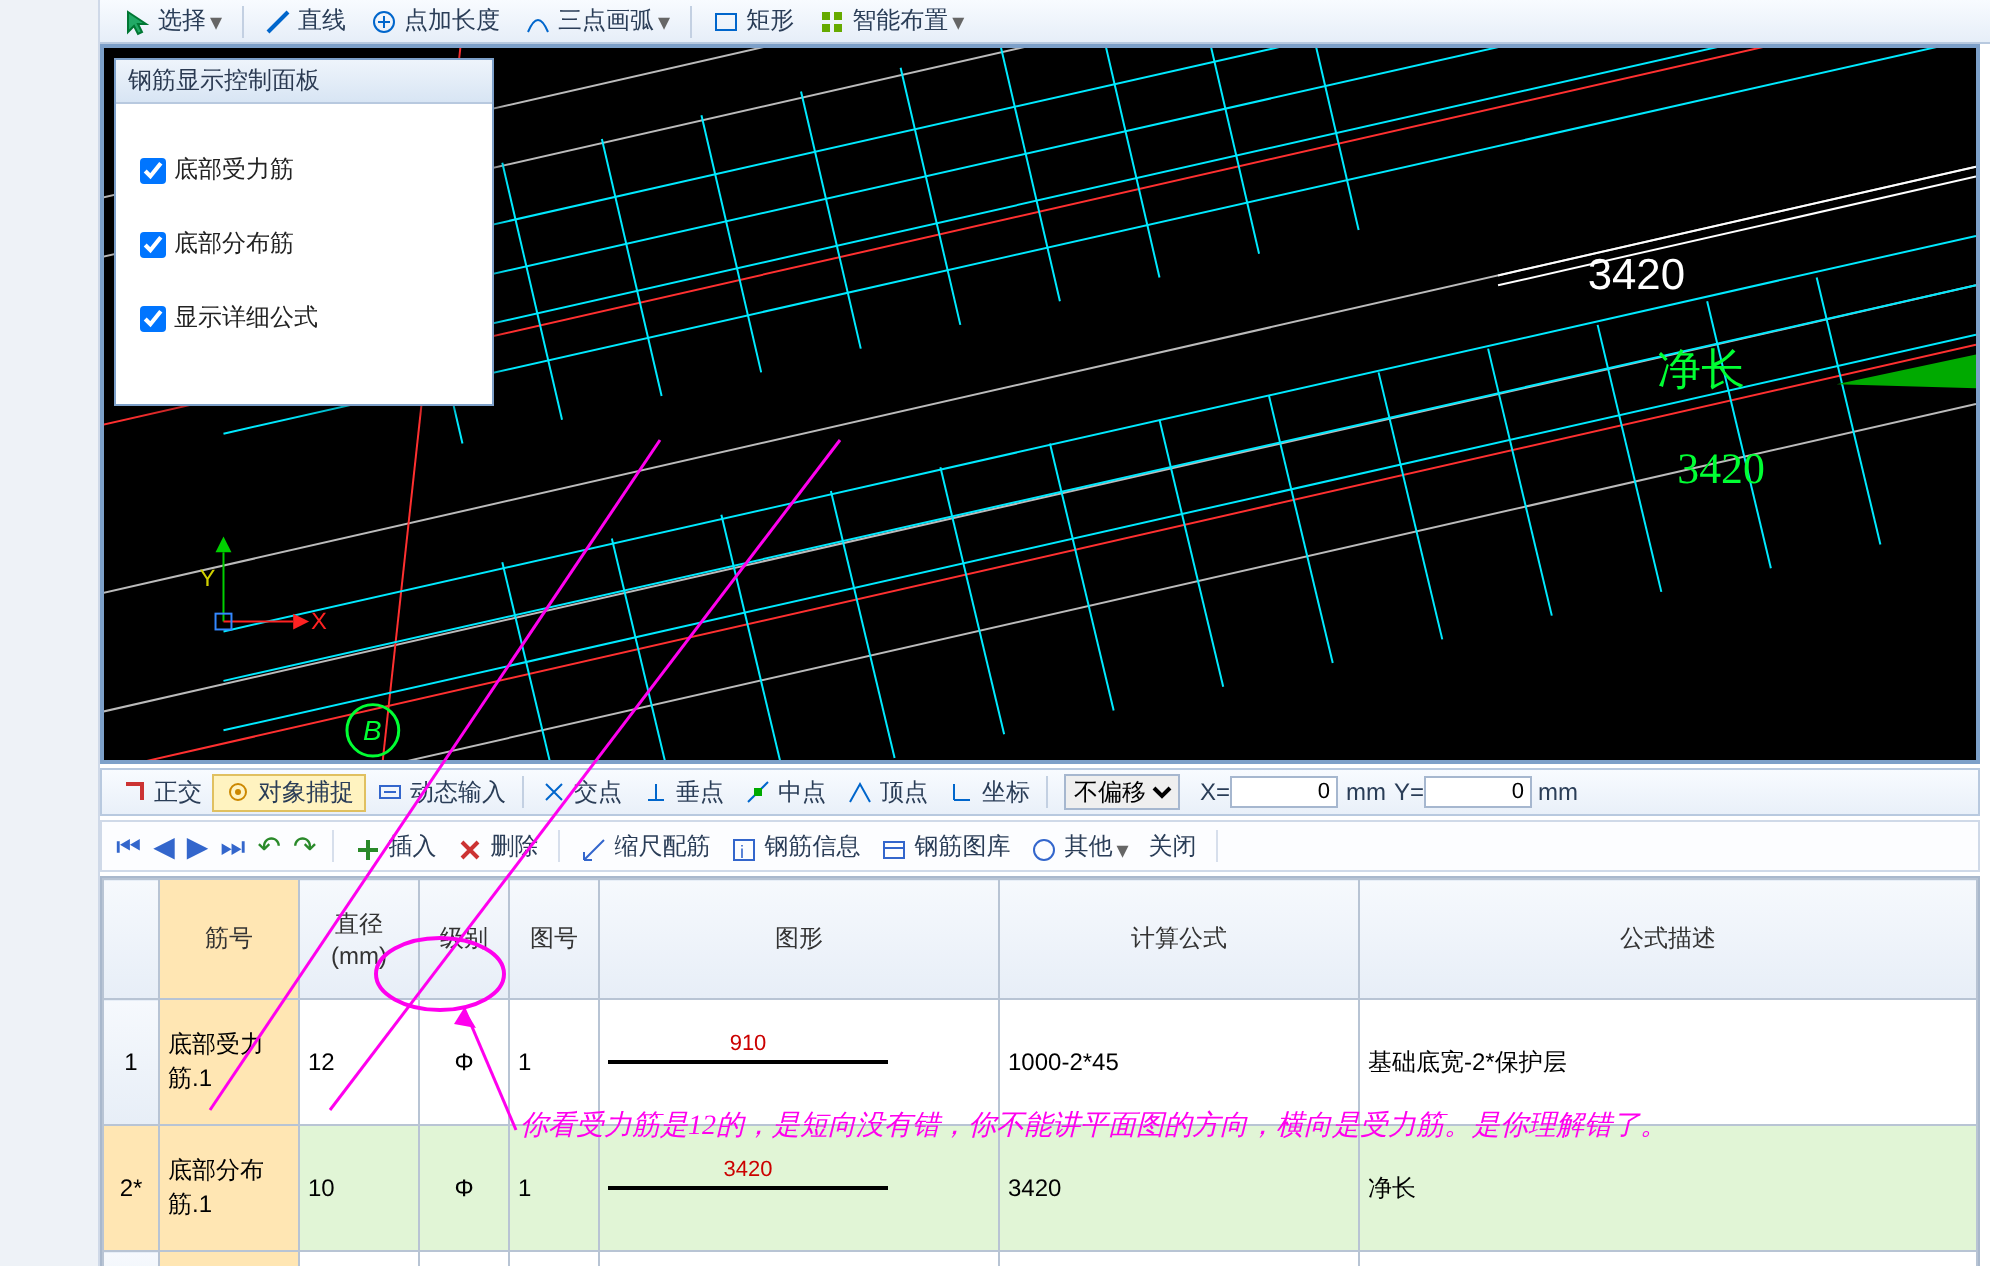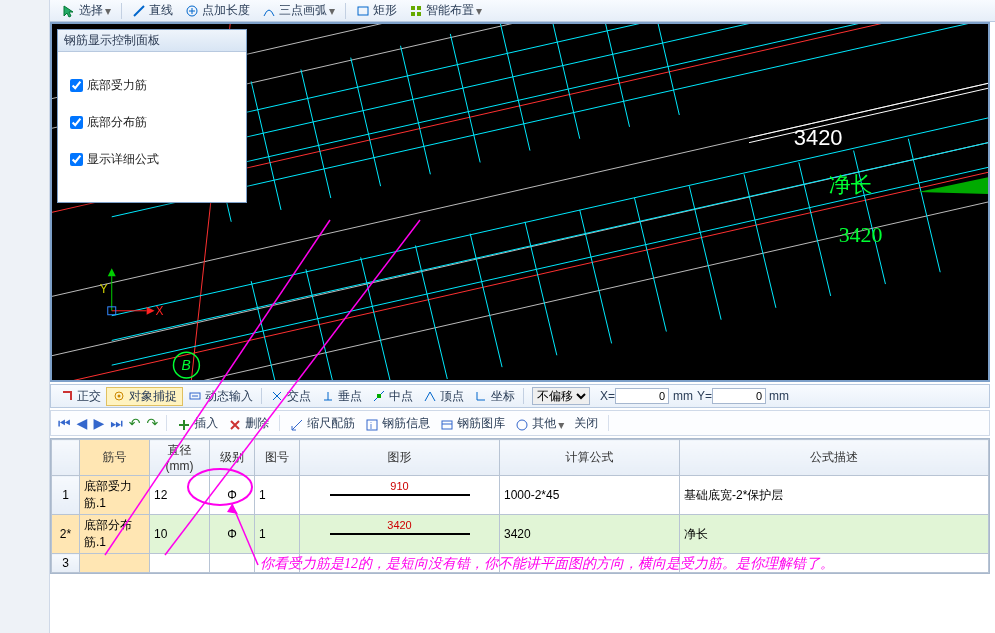--- a/index.html
+++ b/index.html
@@ -107,39 +107,39 @@
   .nav-toolbar .tb-item .ico { width:14px;height:14px;margin-right:3px; }
 
   .table-wrap {
     position:absolute; left:50px; top:438px; right:5px;
     border:1px solid #a9b8cc;
   }
   table.rebar {
     width:100%; border-collapse:collapse; font-size:12px;
   }
   table.rebar th, table.rebar td {
-    border:1px solid #b8c4d4; padding:2px 4px;
+    border:1px solid #b8c4d4; padding:14px 4px;
     background:#fff;
   }
   table.rebar th {
     background:linear-gradient(#f6f9fd,#e7eef7);
     font-weight:normal; color:#333;
   }
   table.rebar th.corner { background:linear-gradient(#f6f9fd,#e7eef7); width:28px; }
   table.rebar td.rownum {
     background:linear-gradient(#f6f9fd,#e7eef7);
     text-align:center; width:28px;
   }
   table.rebar th.orange, table.rebar td.hl-orange {
     background:#ffe6b3 !important;
   }
   tr.row2 td { background:#e1f5d6; }
   tr.row2 td.rownum { background:#ffe6b3; }
   .shape {
-    display:flex; align-items:center; justify-content:center;
+    display:flex; align-items:center; justify-content:flex-start;
     padding: 4px 0;
   }
   .shape .bar {
     border-bottom:2px solid #000; width:140px; position:relative;
   }
   .shape .bar .len {
     position:absolute; left:50%; top:-14px; transform:translateX(-50%);
     color:#c00; font-size:11px;
   }
   .annot {

